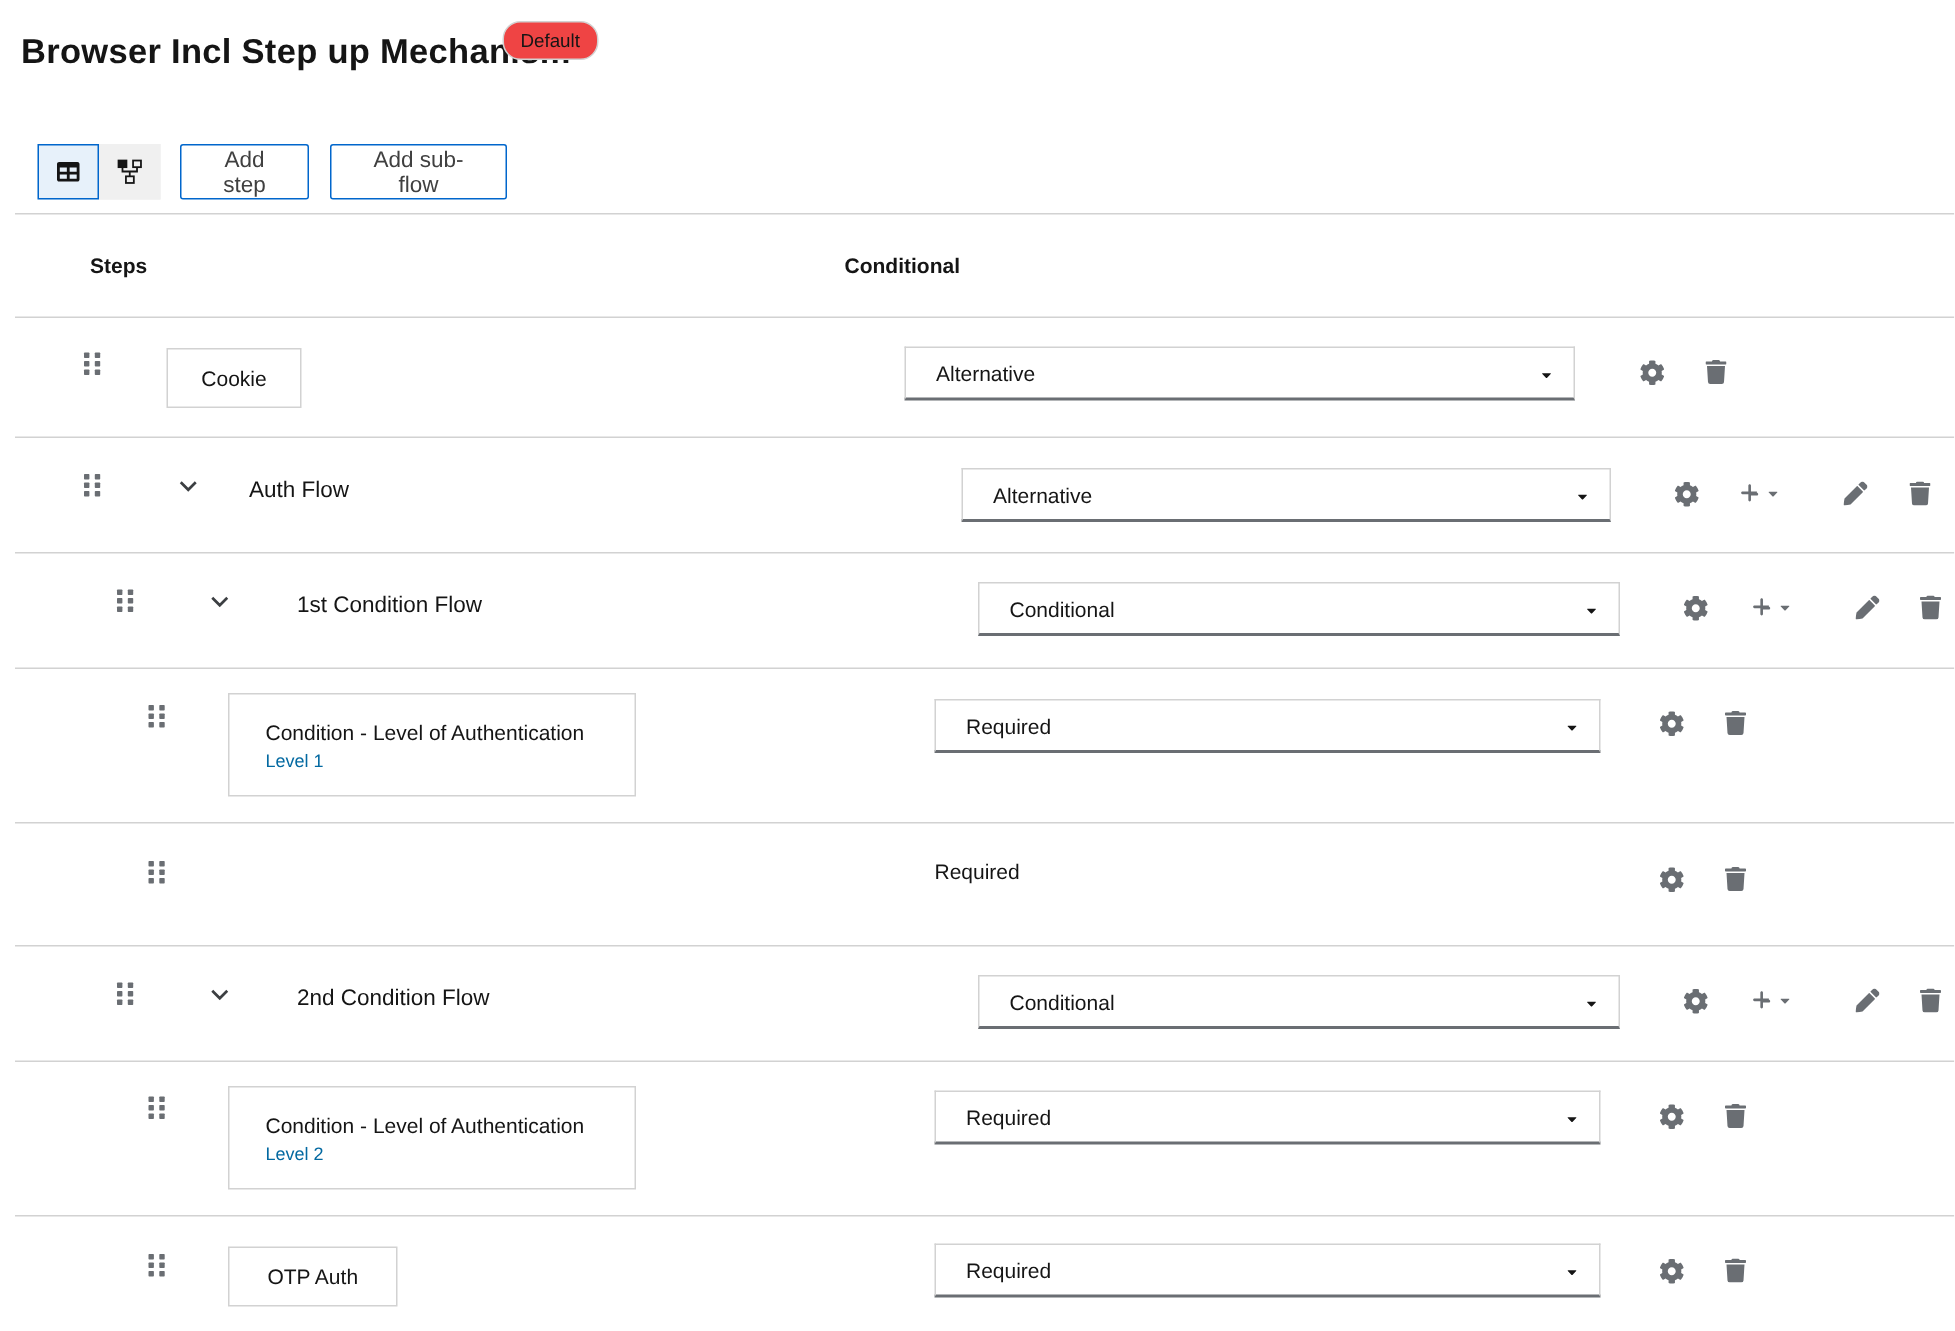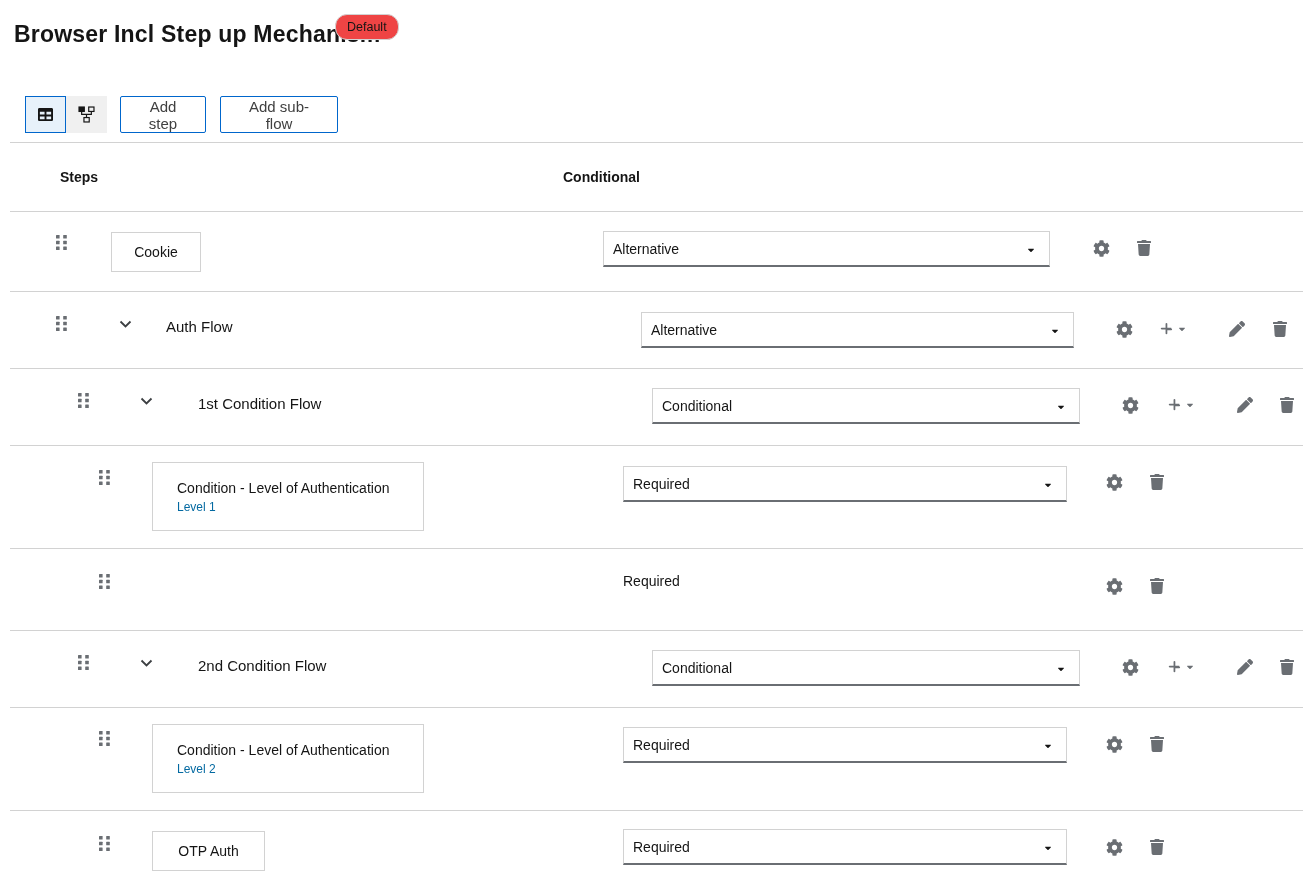--- a/index.html
+++ b/index.html
@@ -23,21 +23,21 @@
   .chev{position:absolute;width:24px;height:24px;border:0;background:none;padding:0;display:flex;
         align-items:center;justify-content:center;color:#3c3f42;cursor:pointer;}
   .flabel{position:absolute;font-size:15px;}
   .sbox{position:absolute;border:1px solid #d2d2d2;background:#fff;box-sizing:border-box;display:flex;
         flex-direction:column;justify-content:center;}
   .sbox.c{align-items:center;}
   .sbox.pad{padding:0 24px;align-items:flex-start;}
   .sbox .t{font-size:14px;}
   .sbox .s{font-size:12px;color:#0369a1;margin-top:4px;}
   .sel{position:absolute;height:36px;border:1px solid #d2d2d2;border-bottom:2px solid #6a6e73;background:#fff;
-       box-sizing:border-box;display:flex;align-items:center;padding:0 30px 0 9px;font-size:14px;cursor:pointer;}
+       box-sizing:border-box;display:flex;align-items:center;padding:0 30px 0 20px;font-size:14px;cursor:pointer;}
   .sel .caret{position:absolute;right:13px;top:13px;color:#151515;display:flex;}
   .ibtn{position:absolute;width:24px;height:24px;border:0;background:none;padding:0;display:flex;
         align-items:center;justify-content:center;color:#6a6e73;cursor:pointer;}
   .ibtn.wide{width:42px;gap:5px;}
   .reqtext{position:absolute;font-size:14px;}
 </style>
 </head>
 <body>
 
 <div class="canvas">

